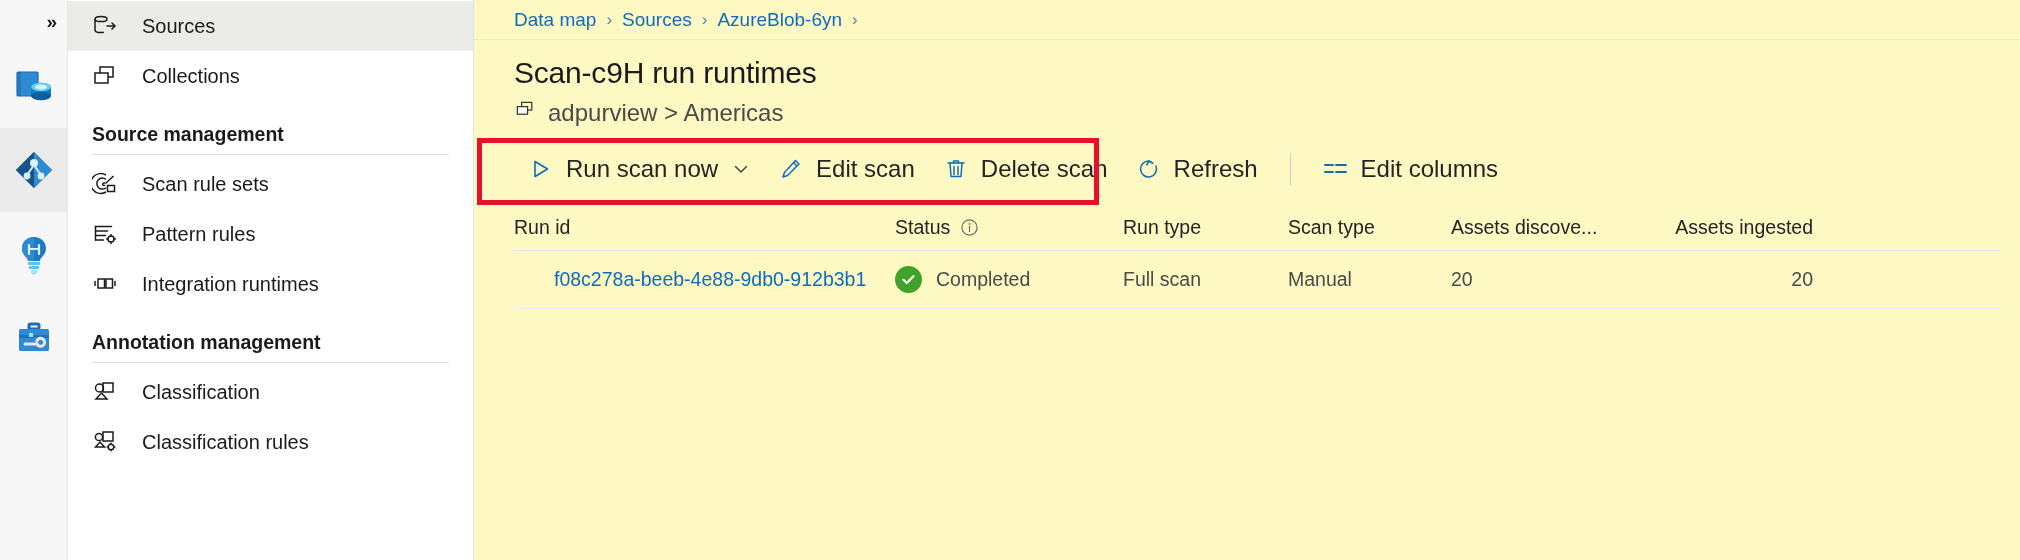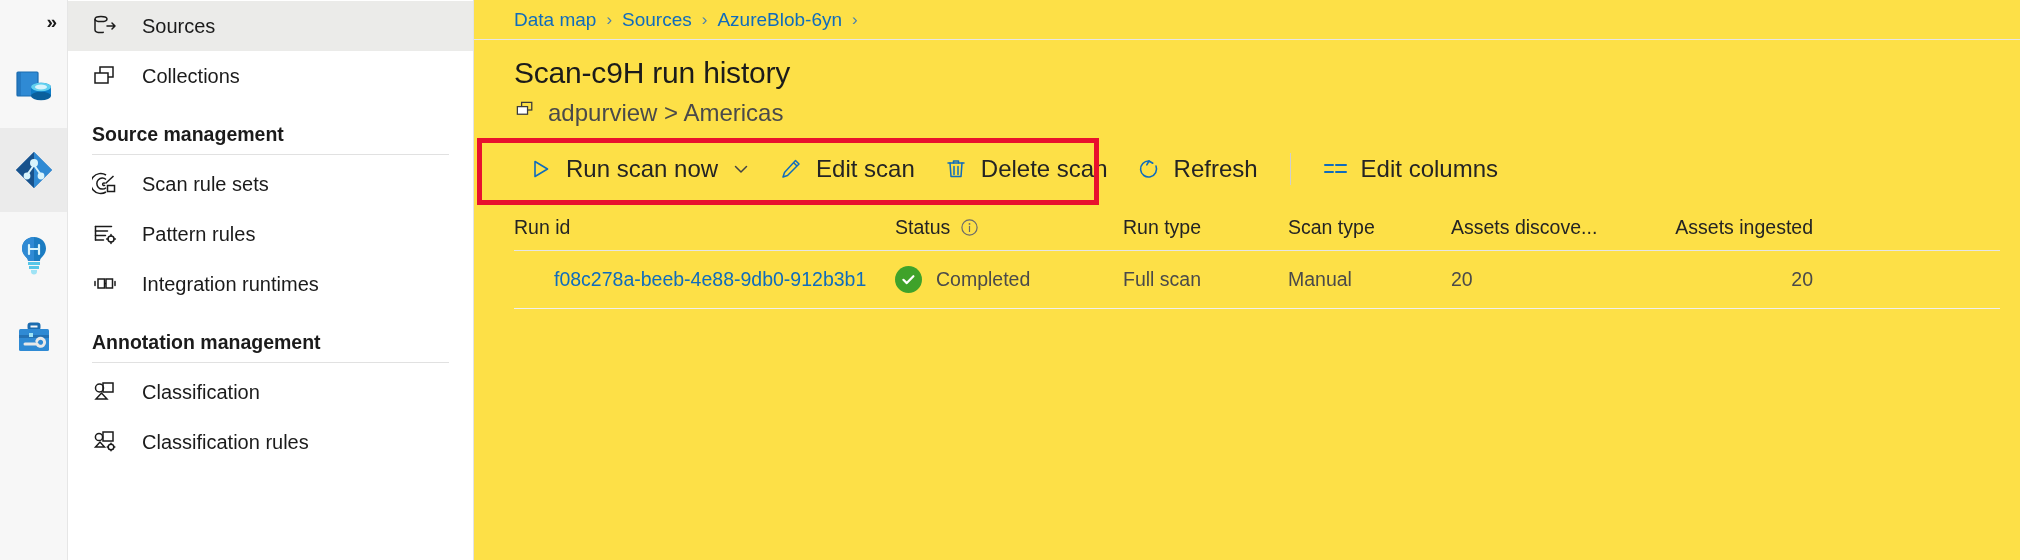--- a/index.html
+++ b/index.html
@@ -87,21 +87,21 @@
     height: 1px;
     background: #e1e1e1;
     margin: 0 24px 4px 24px;
   }
 
   
   #main {
     flex: 1 1 auto;
     height: 560px;
     position: relative;
-    background: #fde047;
+    background: #fef9c3;
     min-width: 0;
   }
   #breadcrumb {
     height: 40px;
     display: flex;
     align-items: center;
     padding-left: 40px;
     border-bottom: 1px solid #e6e6e6;
     font-size: 19px;
   }
@@ -403,21 +403,21 @@
     <div id="breadcrumb">
       <span class="crumb">Data map</span>
       <span class="crumb-sep">›</span>
       <span class="crumb">Sources</span>
       <span class="crumb-sep">›</span>
       <span class="crumb">AzureBlob-6yn</span>
       <span class="crumb-sep">›</span>
     </div>
 
     <div id="titleblock">
-      <div id="page-title">Scan-c9H run history</div>
+      <div id="page-title">Scan-c9H run runtimes</div>
       <div id="subtitle">
         <span class="sub-icon">
           <svg width="22" height="22" viewBox="0 0 26 26" fill="none" stroke="#3b3b3b" stroke-width="1.5">
             <rect x="9" y="4" width="12" height="9"></rect>
             <rect x="4" y="9" width="12" height="9" fill="#fff"></rect>
           </svg>
         </span>
         <span>adpurview &gt; Americas</span>
       </div>
     </div>

